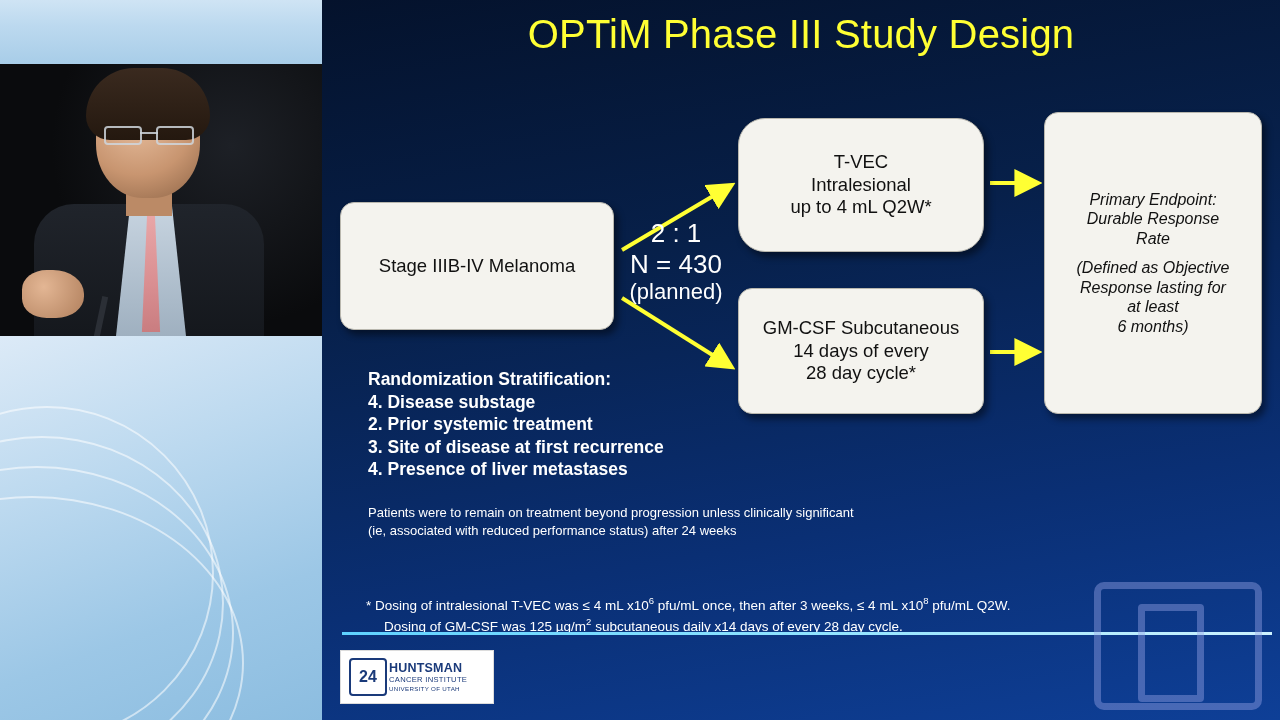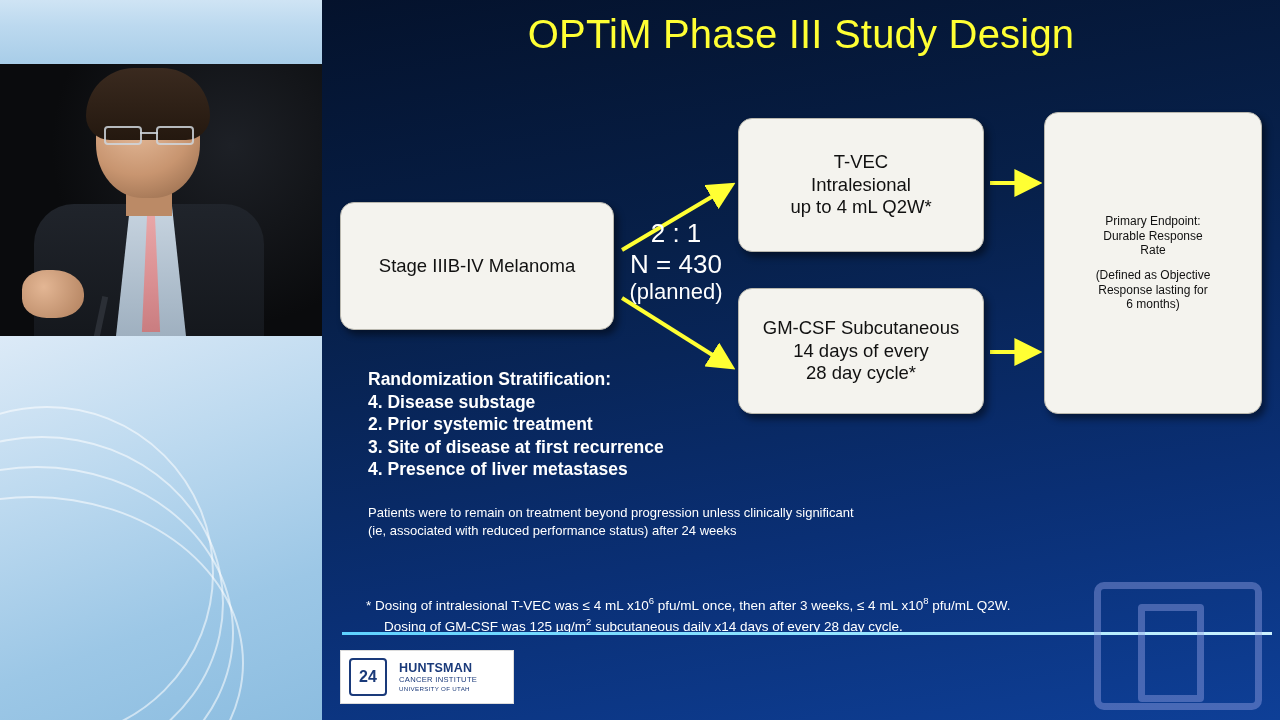--- a/index.html
+++ b/index.html
@@ -48,44 +48,44 @@
     background:linear-gradient(170deg,#04122c 0%,#07204a 35%,#0a2f74 70%,#0e3f97 100%);}
   #slide-title{position:absolute;left:0;top:12px;width:958px;text-align:center;
     color:#ffff33;font-size:40px;letter-spacing:.2px;white-space:nowrap;}
 
   .box{position:absolute;background:#f4f3ee;border:1px solid #b9b7ae;border-radius:14px;
     box-shadow:4px 5px 7px rgba(0,0,0,.45);
     color:#111;text-align:center;display:flex;align-items:center;justify-content:center;}
   .box .inner{padding:4px 8px;line-height:1.22;font-size:18.5px;}
 
   #box-pop{left:18px;top:202px;width:272px;height:126px;}
-  #box-tvec{left:416px;top:118px;width:244px;height:132px;}
+  #box-tvec{left:416px;top:118px;width:244px;height:132px;border-radius:27px;}
   #box-gmcsf{left:416px;top:288px;width:244px;height:124px;}
   #box-endpoint{left:722px;top:112px;width:216px;height:300px;}
-  #box-endpoint .inner{font-size:12px;}
+  #box-endpoint .inner{font-size:16px;font-style:italic;}
 
   #ratio{position:absolute;left:296px;top:218px;width:116px;text-align:center;color:#fff;line-height:1.18;}
   #ratio .r1{font-size:26px;}
   #ratio .r2{font-size:26px;}
   #ratio .r3{font-size:22px;}
 
   svg#arrows{position:absolute;left:0;top:0;width:958px;height:720px;pointer-events:none;}
 
   #strat{position:absolute;left:20px;top:368px;color:#fff;font-weight:bold;font-size:17.5px;line-height:1.29;margin-left:26px;}
   #remain{position:absolute;left:46px;top:504px;color:#fff;font-size:13px;line-height:1.38;}
   #footnote{position:absolute;left:44px;top:594px;color:#fff;font-size:13.5px;line-height:1.45;}
   #footnote sup{font-size:9.5px;}
   #footnote .l2{padding-left:18px;}
 
   #rule{position:absolute;left:20px;top:632px;width:930px;height:3px;
     background:linear-gradient(90deg,#5fd2ff 0%,#8fe3ff 50%,#cdf2ff 100%);}
 
   
-  #logo{position:absolute;left:18px;top:650px;width:174px;height:54px;background:#fff;border:1px solid #dcdcdc;
-    display:flex;align-items:center;gap:12px;padding-left:8px;box-sizing:border-box;}
+  #logo{position:absolute;left:18px;top:650px;width:154px;height:54px;background:#fff;border:1px solid #dcdcdc;
+    display:flex;align-items:center;gap:2px;padding-left:8px;box-sizing:border-box;}
   #logo-mark{width:34px;height:34px;border-radius:4px;background:#fff;border:2px solid #1a3a7a;
     display:flex;align-items:center;justify-content:center;color:#1a3a7a;font-size:16px;font-weight:bold;}
   #logo-text{display:flex;flex-direction:column;justify-content:center;color:#1a3a7a;}
   #logo-text .t1{font-size:12.5px;font-weight:bold;letter-spacing:.2px;line-height:1.08;}
   #logo-text .t2{font-size:7.6px;letter-spacing:.3px;line-height:1.25;}
   #logo-text .t3{font-size:6.2px;letter-spacing:.3px;line-height:1.25;}
 
   
   #watermark{position:absolute;right:18px;bottom:10px;width:168px;height:128px;opacity:.42;}
   #wm-outer{position:absolute;inset:0;border:7px solid #9aa6e8;border-radius:10px;}
@@ -165,20 +165,21 @@
     </div>
 
     <div class="box" id="box-endpoint">
       <div class="inner">
         <div>Primary Endpoint:</div>
         <div>Durable Response</div>
         <div>Rate</div>
         <div style="height:10px"></div>
         <div>(Defined as Objective</div>
         <div>Response lasting for</div>
+        <div>at least</div>
         <div>6 months)</div>
       </div>
     </div>
 
     <div id="strat">
       <div>Randomization Stratification:</div>
       <div>4. Disease substage</div>
       <div>2. Prior systemic treatment</div>
       <div>3. Site of disease at first recurrence</div>
       <div>4. Presence of liver metastases</div>

